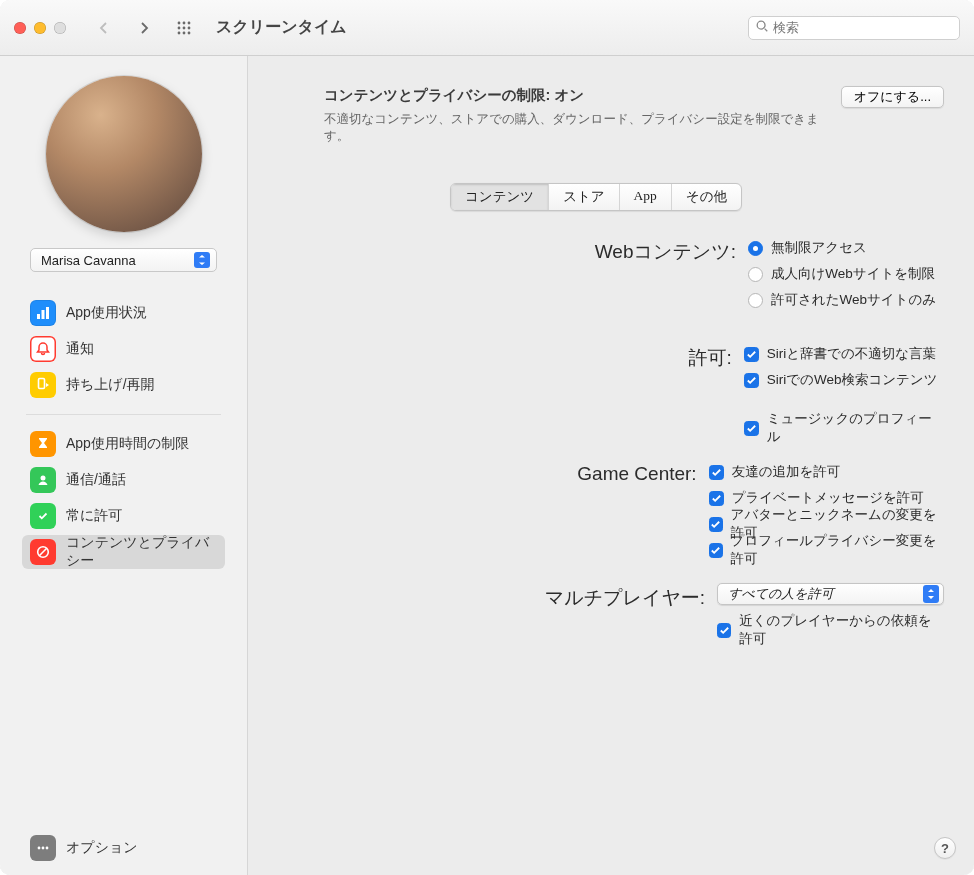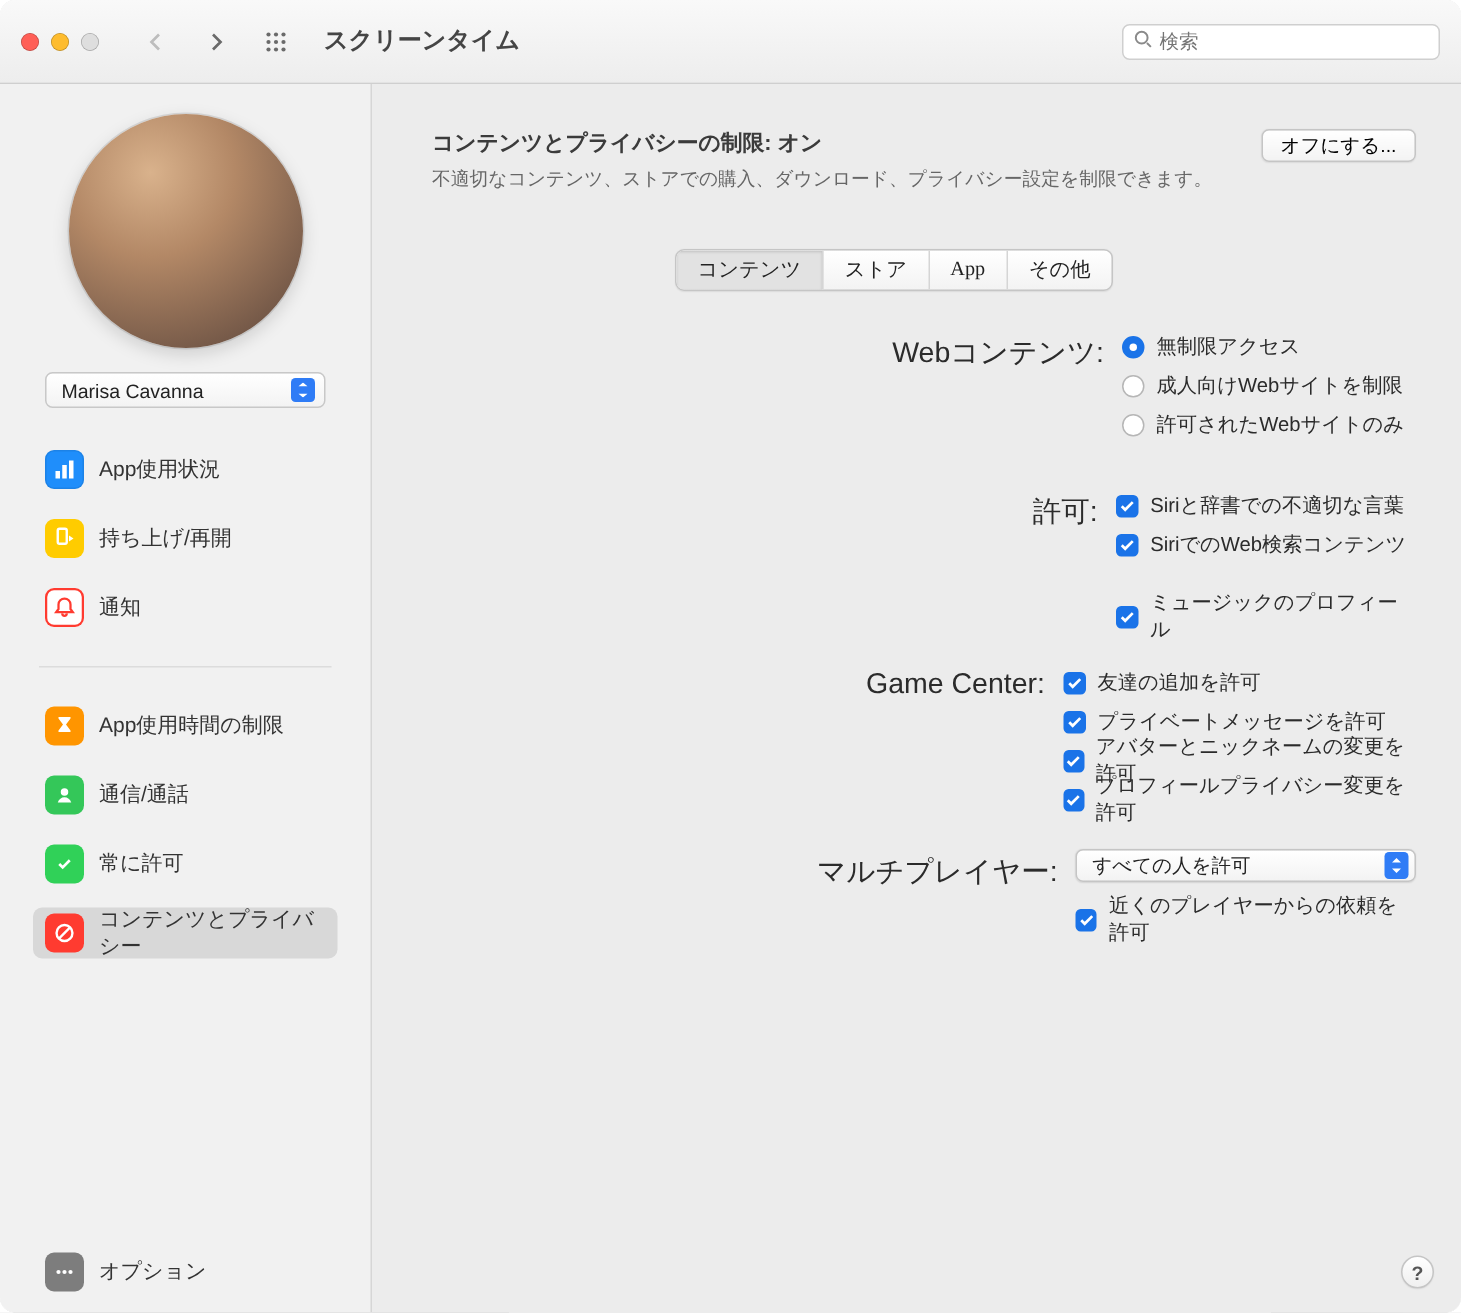--- a/index.html
+++ b/index.html
@@ -29,41 +29,41 @@
   .sidebar { width: 298px; background:#f1f1f1; border-right:1px solid #d6d6d6; display:flex; flex-direction:column; padding:20px 22px 10px; }
   .content { flex:1; background:#ececec; padding: 30px 30px 20px 0; position:relative; }
 
   
   .avatar-wrap { display:flex; justify-content:center; margin-bottom:16px; }
   .avatar { width:156px; height:156px; border-radius:50%; background: radial-gradient(120% 120% at 35% 25%, #d9b28c 0%, #b38866 30%, #5c463c 80%, #2e241f 100%); box-shadow: 0 0 0 1px rgba(0,0,0,.1), 0 4px 12px rgba(0,0,0,.15); }
   .user-select { margin: 0 8px 24px; height:24px; border:1px solid #c8c8c8; border-radius:5px; background:linear-gradient(#fff,#f3f3f3); display:flex; align-items:center; padding:0 6px 0 10px; font-size:13px; justify-content:space-between; }
   .user-select .chev { width:16px; height:16px; display:flex; align-items:center; justify-content:center; background:#2f7cf6; border-radius:3px; color:#fff; }
   .user-select .chev svg { width:10px; height:10px; }
 
-  .nav { display:flex; flex-direction:column; gap:12px; }
+  .nav { display:flex; flex-direction:column; gap:2px; }
   .nav hr { border:none; border-top:1px solid #dcdcdc; margin:10px 4px; }
   .nav-item { height:34px; display:flex; align-items:center; gap:10px; padding:0 8px; border-radius:6px; font-size:14px; color:#333; }
   .nav-item.selected { background:#d8d8d8; }
   .nav-item .nicon { width:26px; height:26px; border-radius:6px; display:flex; align-items:center; justify-content:center; color:#fff; flex-shrink:0; }
   .nicon svg { width:16px; height:16px; }
   .nicon.blue { background:#1f8efb; box-shadow:inset 0 0 0 1px rgba(0,0,0,.08); }
   .nicon.redoutline { background:#fff; box-shadow:inset 0 0 0 1.5px #ff3b30; color:#ff3b30; }
   .nicon.yellow { background:#ffcc00; color:#fff; }
   .nicon.purple { background:#5e5ce6; }
   .nicon.orange { background:#ff9500; }
   .nicon.green { background:#34c759; }
   .nicon.green2 { background:#30d158; }
   .nicon.redsolid { background:#ff3b30; }
 
   .sidebar-spacer { flex:1; }
   .options-item .nicon { background:#7d7d7d; }
 
   
   .header-row { display:flex; align-items:flex-start; padding-left:40px; }
-  .header-text { flex:1; }
+  .header-text { flex:1;margin-left:36px; }
   .hdr-title { font-size:14.5px; font-weight:600; color:#3b3b3b; margin-bottom:6px; }
   .hdr-sub { font-size:12.5px; color:#666; }
   .btn { height:22px; padding:0 12px; background:linear-gradient(#fff,#f3f3f3); border:1px solid #c5c5c5; border-radius:5px; font-size:13px; display:inline-flex; align-items:center; box-shadow:0 .5px 1px rgba(0,0,0,.08); }
 
   .segcontrol { display:flex; margin:38px auto 26px; width:fit-content; background:linear-gradient(#fff,#f3f3f3); border:1px solid #c5c5c5; border-radius:6px; overflow:hidden; box-shadow:0 .5px 1px rgba(0,0,0,.08); }
   .seg { padding:4px 14px; font-size:13.5px; border-right:1px solid #d5d5d5;font-family:Liberation Serif, serif; }
   .seg:last-child { border-right:none;text-align:center; }
   .seg.active { background:#e2e2e2; box-shadow:inset 0 1px 2px rgba(0,0,0,.15); }
 
   .form { padding-left:0; }
@@ -75,21 +75,21 @@
 
   .radio, .check { display:flex; align-items:center; gap:8px; font-size:13.5px; color:#2b2b2b; height:22px; }
   .radio .rdot { width:15px; height:15px; border-radius:50%; border:1px solid #b6b6b6; background:#fff; display:flex; align-items:center; justify-content:center; }
   .radio.checked .rdot { border-color:#1a73e8; background:#1a73e8; box-shadow:inset 0 0 0 3px #1a73e8; }
   .radio.checked .rdot::after { content:""; width:5px; height:5px; border-radius:50%; background:#fff; }
   .check .cbox { width:15px; height:15px; border-radius:3.5px; border:1px solid #b6b6b6; background:#fff; display:flex; align-items:center; justify-content:center; }
   .check.checked .cbox { background:#1a73e8; border-color:#1a73e8; }
   .check.checked .cbox svg { width:11px; height:11px; color:#fff; }
   .check:not(.checked) .cbox svg { display:none; }
 
-  .popup { height:22px; min-width:196px; border:1px solid #c5c5c5; border-radius:5px; background:linear-gradient(#fff,#f3f3f3); display:inline-flex; align-items:center; padding:0 4px 0 10px; font-size:13px; justify-content:space-between; gap:10px; box-shadow:0 .5px 1px rgba(0,0,0,.1); }
+  .popup { height:22px; min-width:196px; border:1px solid #c5c5c5; border-radius:5px; background:linear-gradient(#fff,#f3f3f3); display:inline-flex; align-items:center; padding:0 4px 0 10px; font-size:13px; justify-content:space-between; gap:10px; box-shadow:0 .5px 1px rgba(0,0,0,.1);font-style:italic; }
   .popup .pchev { width:16px; height:18px; border-radius:3px; background:#2f7cf6; color:#fff; display:flex; align-items:center; justify-content:center; }
   .popup .pchev svg { width:10px; height:12px; }
 
   .help-btn { position:absolute; right:18px; bottom:16px; width:22px; height:22px; border-radius:50%; background:linear-gradient(#fff,#efefef); border:1px solid #c5c5c5; display:flex; align-items:center; justify-content:center; font-weight:600; color:#555; box-shadow:0 .5px 1px rgba(0,0,0,.08); }
 </style>
 </head>
 <body>
 
 <div class="window">
 
@@ -155,35 +155,35 @@
           <span class="nicon blue">
               <svg viewBox="0 0 16 16" fill="currentColor">
                 <rect x="2" y="9" width="3" height="5"></rect>
                 <rect x="6.5" y="5" width="3" height="9"></rect>
                 <rect x="11" y="2" width="3" height="12"></rect>
               </svg>
             </span>
           <span>App使用状況</span>
         </div>
         <div class="nav-item">
+          <span class="nicon redoutline">
+              <svg viewBox="0 0 16 16" fill="none" stroke="currentColor" stroke-width="1.5">
+                <path d="M8 2a4 4 0 0 1 4 4v3l1.5 2h-11L4 9V6a4 4 0 0 1 4-4zM6.5 12a1.5 1.5 0 0 0 3 0"></path>
+              </svg>
+            </span>
+          <span>通知</span>
+        </div>
+        <div class="nav-item">
           <span class="nicon yellow">
               <svg viewBox="0 0 16 16" fill="none" stroke="currentColor" stroke-width="1.6">
                 <rect x="3.5" y="1.5" width="6" height="10" rx="1.2"></rect>
                 <path d="M11 6l3 2-3 2" fill="currentColor" stroke="none"></path>
               </svg>
             </span>
           <span>持ち上げ/再開</span>
-        </div>
-        <div class="nav-item">
-          <span class="nicon redoutline">
-              <svg viewBox="0 0 16 16" fill="none" stroke="currentColor" stroke-width="1.5">
-                <path d="M8 2a4 4 0 0 1 4 4v3l1.5 2h-11L4 9V6a4 4 0 0 1 4-4zM6.5 12a1.5 1.5 0 0 0 3 0"></path>
-              </svg>
-            </span>
-          <span>通知</span>
         </div>
 
         <hr>
 
         <div class="nav-item">
           <span class="nicon orange">
               <svg viewBox="0 0 16 16" fill="currentColor">
                 <path d="M4 2h8v1l-3 4 3 4v1H4v-1l3-4-3-4V2z"></path>
               </svg>
             </span>

